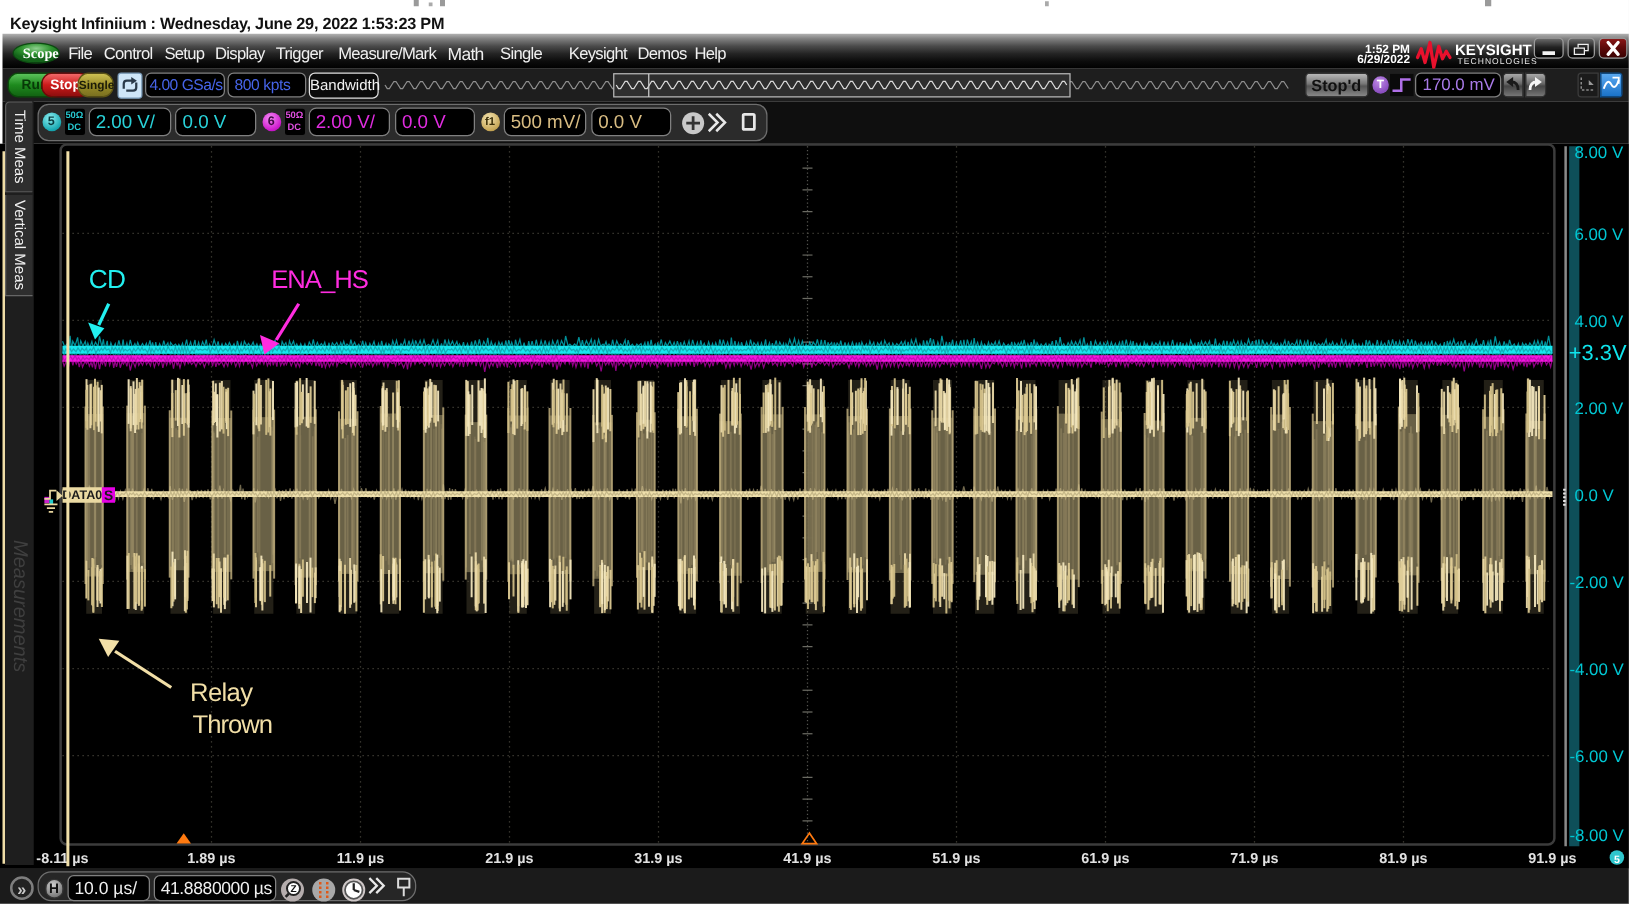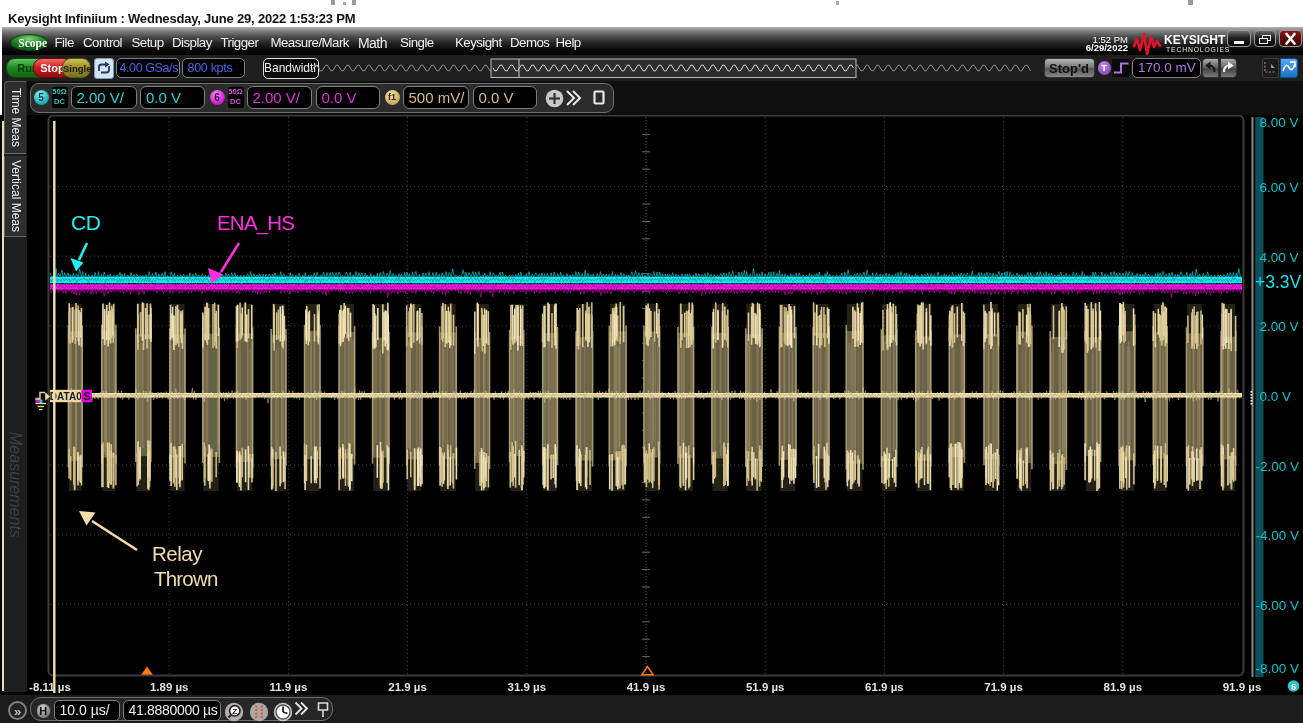--- a/index.html
+++ b/index.html
@@ -20,21 +20,21 @@
     <span class="abs" style="left:81px;top:7.5px;font-size:13.3px;color:#efefef;letter-spacing:-0.55px">Control</span>
     <span class="abs" style="left:129.5px;top:7.5px;font-size:13.3px;color:#efefef;letter-spacing:-0.55px">Setup</span>
     <span class="abs" style="left:170px;top:7.5px;font-size:13.3px;color:#efefef;letter-spacing:-0.55px">Display</span>
     <span class="abs" style="left:218.5px;top:7.5px;font-size:13.3px;color:#efefef;letter-spacing:-0.55px">Trigger</span>
     <span class="abs" style="left:268.5px;top:7.5px;font-size:13.3px;color:#efefef;letter-spacing:-0.55px">Measure/Mark</span>
     <span class="abs" style="left:356px;top:7.5px;font-size:14px;color:#efefef;letter-spacing:-0.55px">Math</span>
     <span class="abs" style="left:398px;top:7.5px;font-size:13.3px;color:#efefef;letter-spacing:-0.55px">Single</span>
     <span class="abs" style="left:453px;top:7.5px;font-size:13.3px;color:#efefef;letter-spacing:-0.55px">Keysight</span>
     <span class="abs" style="left:508px;top:7.5px;font-size:13.3px;color:#efefef;letter-spacing:-0.55px">Demos</span>
     <span class="abs" style="left:553.5px;top:7.5px;font-size:13.3px;color:#efefef;letter-spacing:-0.55px">Help</span>
-<div class="abs" style="left:1055px;top:7px;width:71px;text-align:right;color:#fff;font-size:9.5px;font-weight:normal">1:52 PM</div>
+<div class="abs" style="left:1055px;top:7px;width:71px;text-align:right;color:#fff;font-size:9.5px;font-weight:bold">1:52 PM</div>
     <div class="abs" style="left:1055px;top:15px;width:71px;text-align:right;color:#fff;font-size:9.5px;font-weight:bold">6/29/2022</div>
 <svg class="abs" style="left:1130px;top:4px" width="32" height="26" viewBox="0 0 32 26">
       <path d="M2 15 L5 8 L8 19 L12 3 L15 23 L19 6 L22 16 L25 10 L28 15" fill="none" stroke="#e8112d" stroke-width="2.6" stroke-linejoin="round" stroke-linecap="round"></path>
     </svg>
 <div class="abs" style="left:1162px;top:6px;color:#fff;font-weight:bold;font-size:12px;letter-spacing:0px">KEYSIGHT</div>
 <div class="abs" style="left:1164px;top:18.5px;color:#e8e8e8;font-size:6.8px;letter-spacing:0.85px">TECHNOLOGIES</div>
 <div class="abs" style="left:1225px;top:2.5px;width:24px;height:17.5px;border:1px solid #9a9a9a;border-radius:4px;background:linear-gradient(#6a6a6a,#222 45%,#000)">
       <div class="abs" style="left:6px;top:10px;width:10px;height:3px;background:#f2f2f2"></div>
     </div>
 <div class="abs" style="left:1251.5px;top:2.5px;width:22.5px;height:17.5px;border:1px solid #9a9a9a;border-radius:4px;background:linear-gradient(#6a6a6a,#222 45%,#000)">
@@ -51,21 +51,21 @@
 <div class="btn" style="left:31px;top:3px;width:39px;height:20px;background:linear-gradient(#f26a6a,#cc1a1a 50%,#8d0e0e);border:1px solid #6d0808;color:#fff;font-size:11px;line-height:19px">Stop</div>
 <div class="btn" style="left:60px;top:3px;width:29px;height:20px;background:linear-gradient(#cfc254,#998c28 50%,#7a7020);border:1px solid #5d5415;color:#1c1c08;font-size:9.5px;line-height:19px">Single</div>
 <div class="abs" style="left:91.5px;top:2.5px;width:20px;height:21px;background:#cfe6f8;border:1px solid #7a9ab8;border-radius:3px">
 <svg width="18" height="19" viewBox="0 0 18 19">
         <path d="M4 12 V8 Q4 5.5 6.5 5.5 H11" fill="none" stroke="#2a3a4a" stroke-width="1.8"></path>
         <path d="M10 2.5 L14.5 5.5 L10 8.5 Z" fill="#2a3a4a"></path>
         <path d="M14 7 V11 Q14 13.5 11.5 13.5 H6" fill="none" stroke="#2a3a4a" stroke-width="1.8"></path>
       </svg></div>
 <div class="fld" style="left:113.5px;top:3px;width:64px;height:20px;color:#4664e8;font-size:12.5px;letter-spacing:-0.4px;line-height:18px;padding-left:3px">4.00 GSa/s</div>
 <div class="fld" style="left:179.5px;top:3px;width:63px;height:20px;color:#4664e8;font-size:12.5px;letter-spacing:-0.3px;line-height:18px">800 kpts</div>
-<div class="abs" style="left:261px;top:2.5px;width:56px;height:21px;background:#0a0a0a;border:1.5px solid #e0e0e0;border-radius:5px;color:#f2f2f2;font-size:12px;text-align:center;line-height:18px">Bandwidth</div>
+<div class="abs" style="left:245px;top:2.5px;width:56px;height:21px;background:#0a0a0a;border:1.5px solid #e0e0e0;border-radius:5px;color:#f2f2f2;font-size:12px;text-align:center;line-height:18px">Bandwidth</div>
 <div class="btn" style="left:1041.5px;top:2.5px;width:51px;height:20.5px;border-radius:4px;background:linear-gradient(#b8b8b8,#777 45%,#555 55%,#888);border:1px solid #333;color:#111;font-size:13px;line-height:19px">Stop'd</div>
 <div class="abs" style="left:1095.5px;top:6px;width:13.5px;height:13.5px;border-radius:50%;background:radial-gradient(circle at 40% 30%,#c08ae8,#8b4fc0 70%);color:#fff;font-size:9.5px;font-weight:bold;text-align:center;line-height:13px">T</div>
 <svg class="abs" style="left:1110px;top:4px" width="19" height="18" viewBox="0 0 19 18">
       <rect x="0" y="0" width="19" height="18" fill="#0a0a0a"></rect>
       <path d="M2 13.5 H9 V4.5 H16.5" fill="none" stroke="#b070e8" stroke-width="2"></path>
     </svg>
 <div class="fld" style="left:1130px;top:3px;width:69px;height:20px;color:#a97ae8;font-size:13.5px;line-height:18px">170.0 mV</div>
 <div class="abs" style="left:1200px;top:2.5px;width:16.5px;height:20.5px;border-radius:4px 0 0 4px;background:linear-gradient(#aaa,#666 45%,#444 55%,#777);border:1px solid #333">
 <svg width="15" height="19" viewBox="0 0 15 19">
         <path d="M11.5 13 Q11.5 6.5 6 6.5" fill="none" stroke="#1a1a1a" stroke-width="2.2"></path>

